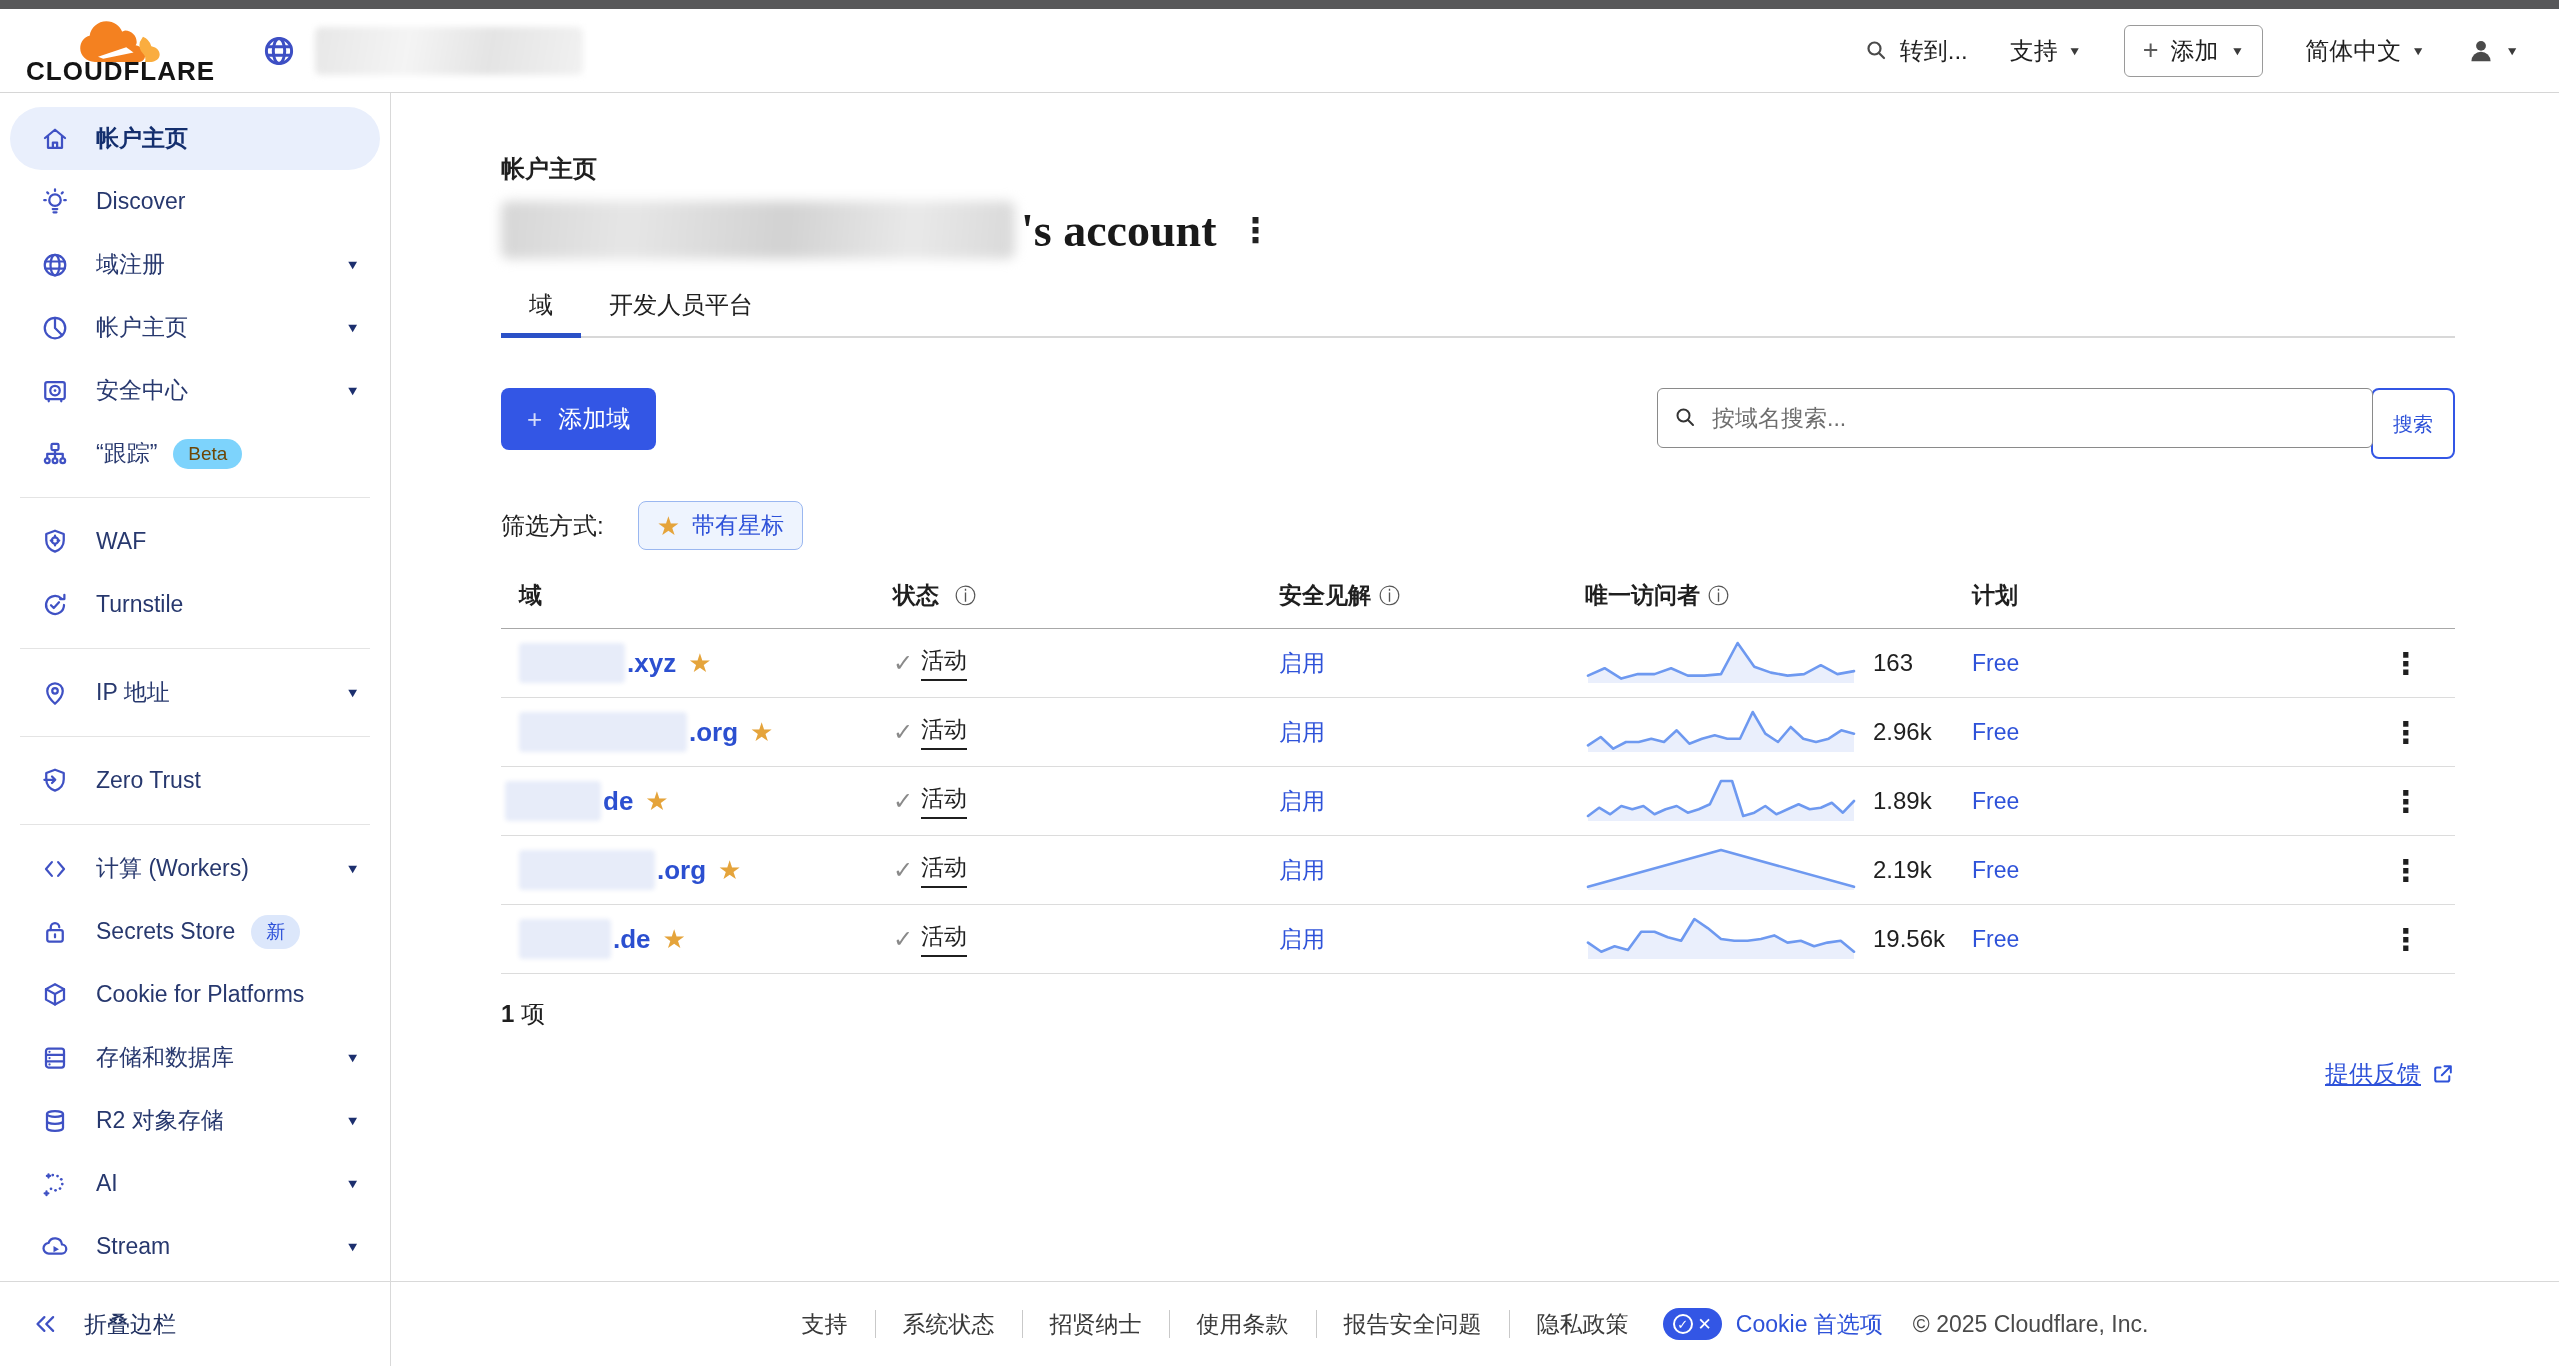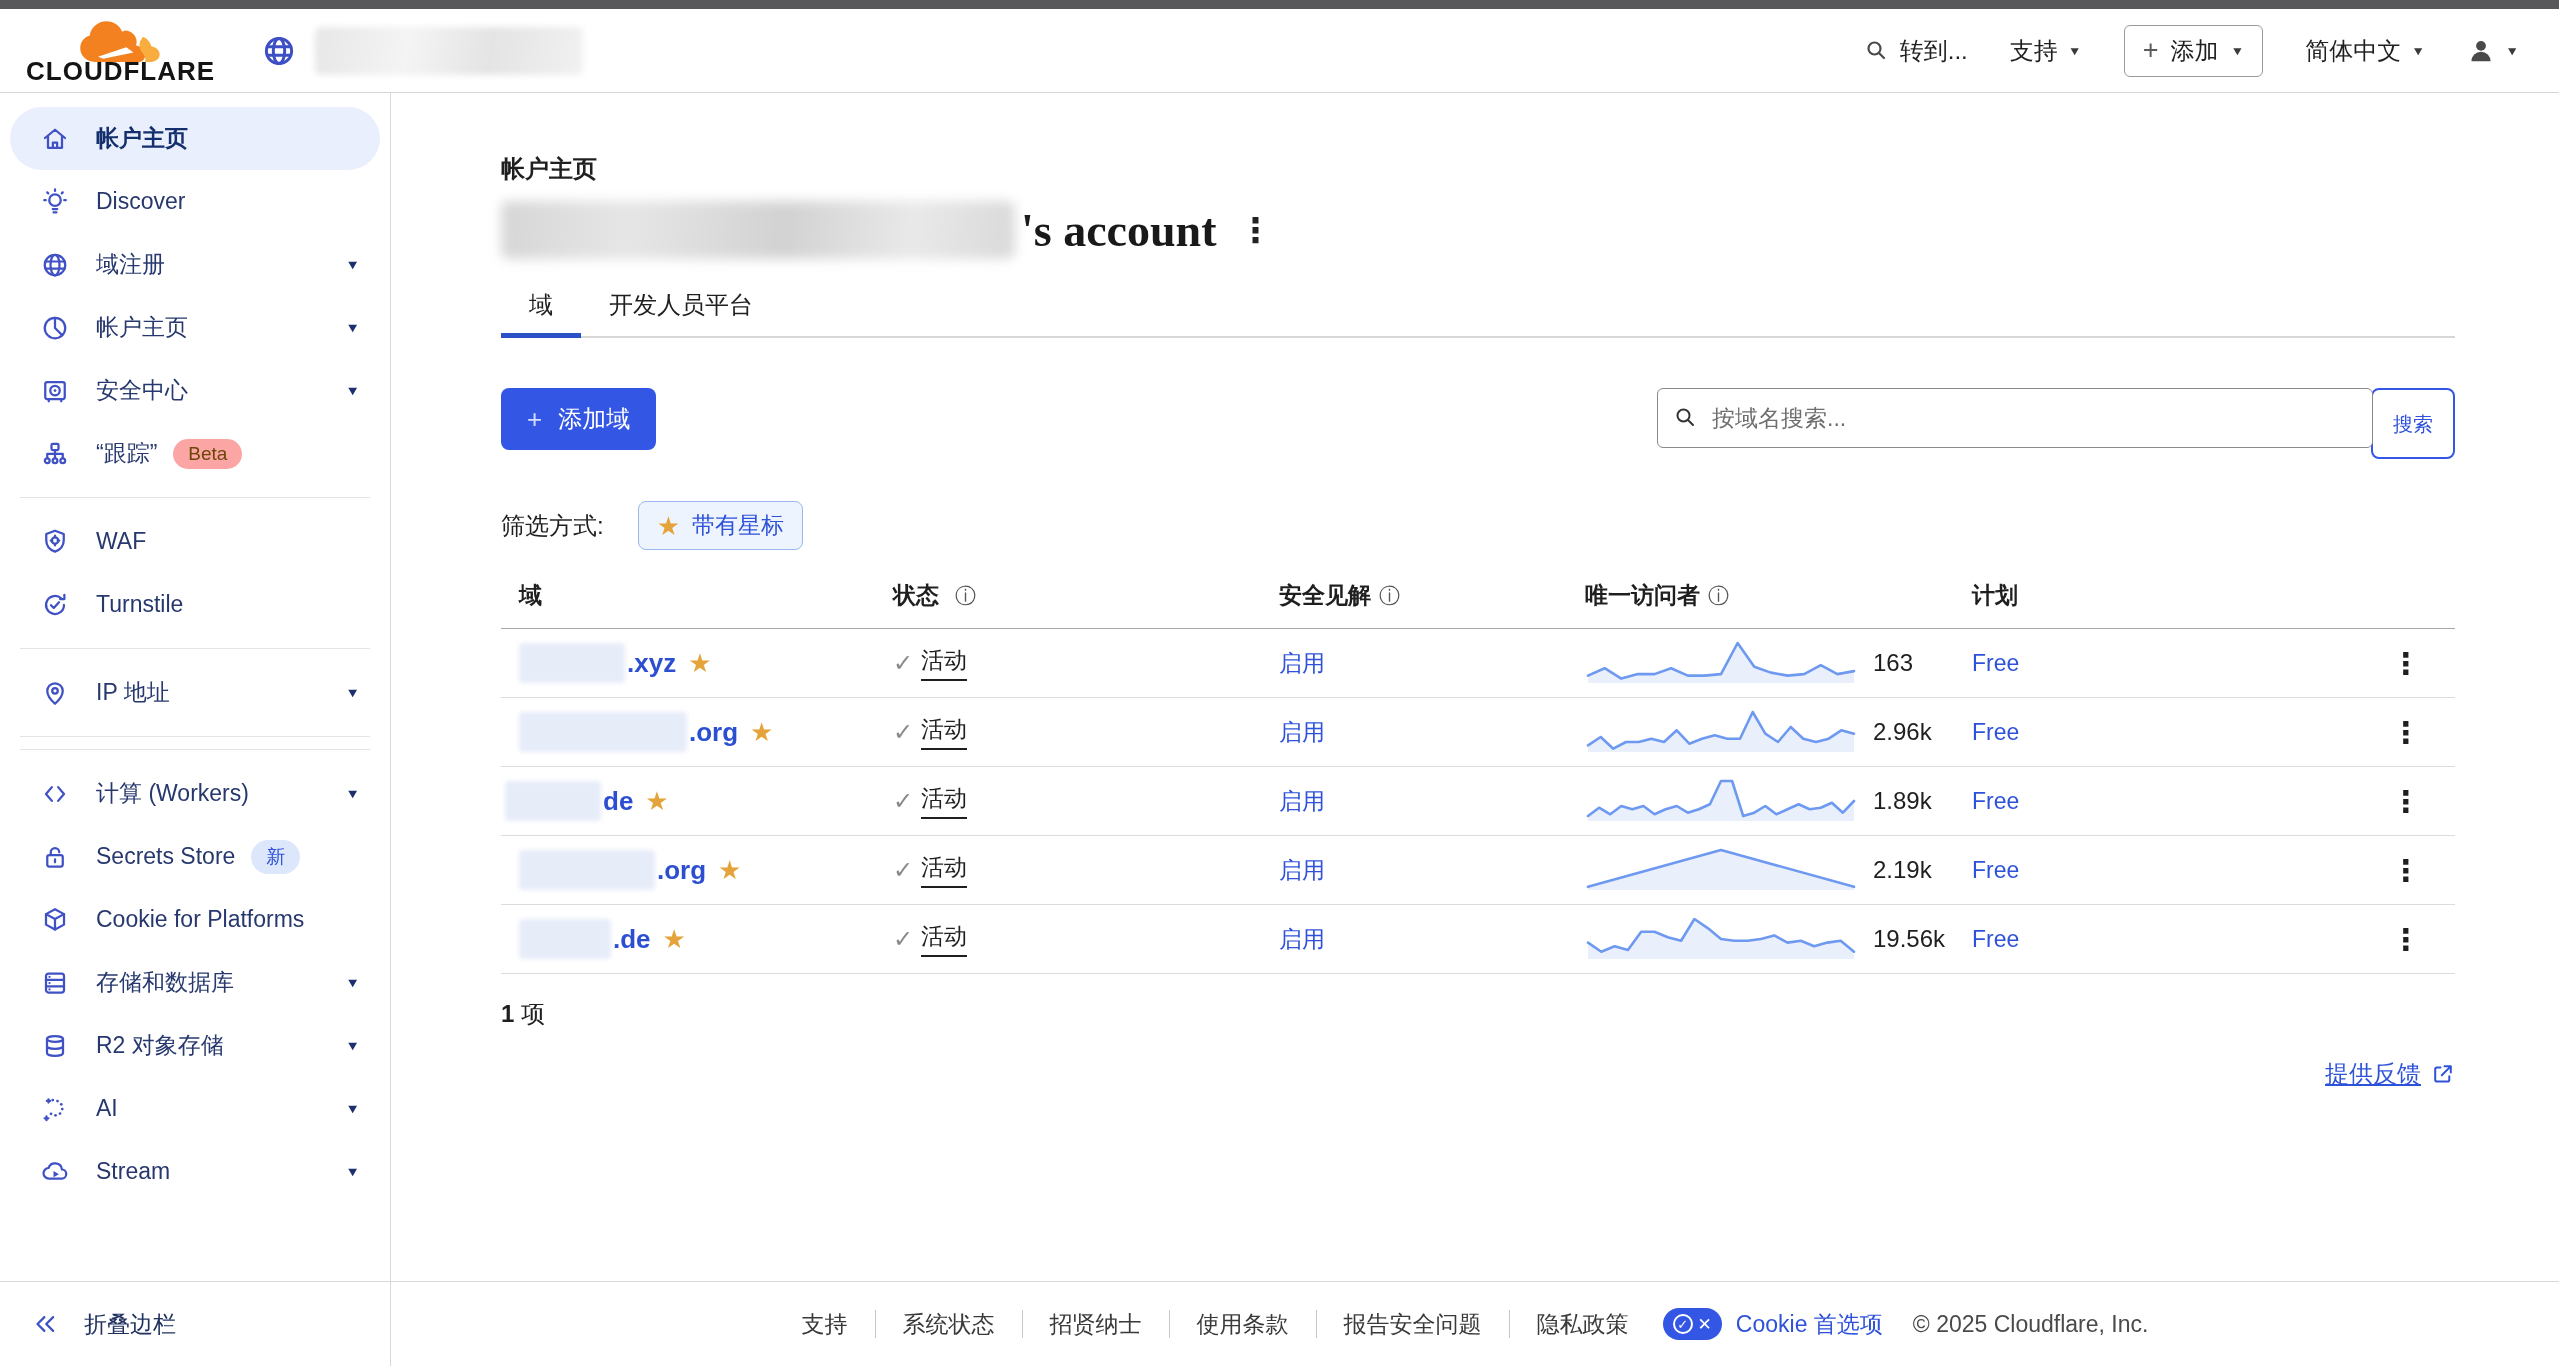--- a/index.html
+++ b/index.html
@@ -43,21 +43,21 @@
   }
   .side-item {
     height:63px; display:flex; align-items:center; margin:0 10px; padding:0 20px 0 16px;
     border-radius:999px; font-size:23px; color:#27386e; cursor:pointer; white-space:nowrap;
   }
   .side-item.active { background:#e9effc; font-weight:bold; color:#142f6e; }
   .side-ic { flex:0 0 30px; width:30px; height:30px; margin:0 26px 0 14px; }
   .side-ic svg { width:30px; height:30px; stroke:#3f51c4; fill:none; stroke-width:1.8; stroke-linecap:round; stroke-linejoin:round; }
   .side-chev { margin-left:auto; font-size:15px; color:#1c2f6e; transform:scaleY(.85); }
   .side-divider { height:1px; background:#e4e4e4; margin:12px 20px; }
-  .badge-beta { background:#fca5a5; color:#6d4606; font-size:19px; padding:4px 15px; border-radius:999px; margin-left:16px; font-weight:400; }
+  .badge-beta { background:#7dd3fc; color:#6d4606; font-size:19px; padding:4px 15px; border-radius:999px; margin-left:16px; font-weight:400; }
   .badge-new  { background:#dce7fb; color:#2e52d9; font-size:19px; padding:4px 15px; border-radius:999px; margin-left:16px; font-weight:400; }
   .collapse-row {
     position:absolute; bottom:0; left:0; width:390px; height:85px; border-top:1px solid #d9d9d9;
     display:flex; align-items:center; padding-left:30px; font-size:23px; color:#20305f;
     cursor:pointer; background:#fff;
   }
   .collapse-row .side-ic { margin:0 24px 0 0; }
 
   
   .main { position:absolute; left:391px; top:93px; right:0; bottom:85px; padding:60px 104px 0 110px; background:#fff; overflow:hidden; }
@@ -274,20 +274,27 @@
     <span class="side-ic"><svg viewBox="0 0 24 24">
           <path d="M12 20.6S5.8 15 5.8 10.4a6.2 6.2 0 1 1 12.4 0C18.2 15 12 20.6 12 20.6z"></path>
           <circle cx="12" cy="10.2" r="2.2"></circle>
         </svg></span>
     <span>IP 地址</span>
     <span class="side-chev">▼</span>
   </div>
 
   <div class="side-divider"></div>
 
+  <div class="side-item">
+    <span class="side-ic"><svg viewBox="0 0 24 24">
+          <path d="M12 3l7 2.6v4.9c0 4.6-2.9 7.6-7 9.2-4.1-1.6-7-4.6-7-9.2V5.6z"></path>
+          <path d="M3.5 11h8.5M9.6 8.4 12.2 11l-2.6 2.6"></path>
+        </svg></span>
+    <span>Zero Trust</span>
+  </div>
 
   <div class="side-divider"></div>
 
   <div class="side-item">
     <span class="side-ic"><svg viewBox="0 0 24 24">
           <path d="M9.5 6.5 4.8 12l4.7 5.5M14.5 6.5 19.2 12l-4.7 5.5"></path>
         </svg></span>
     <span>计算 (Workers)</span>
     <span class="side-chev">▼</span>
   </div>

